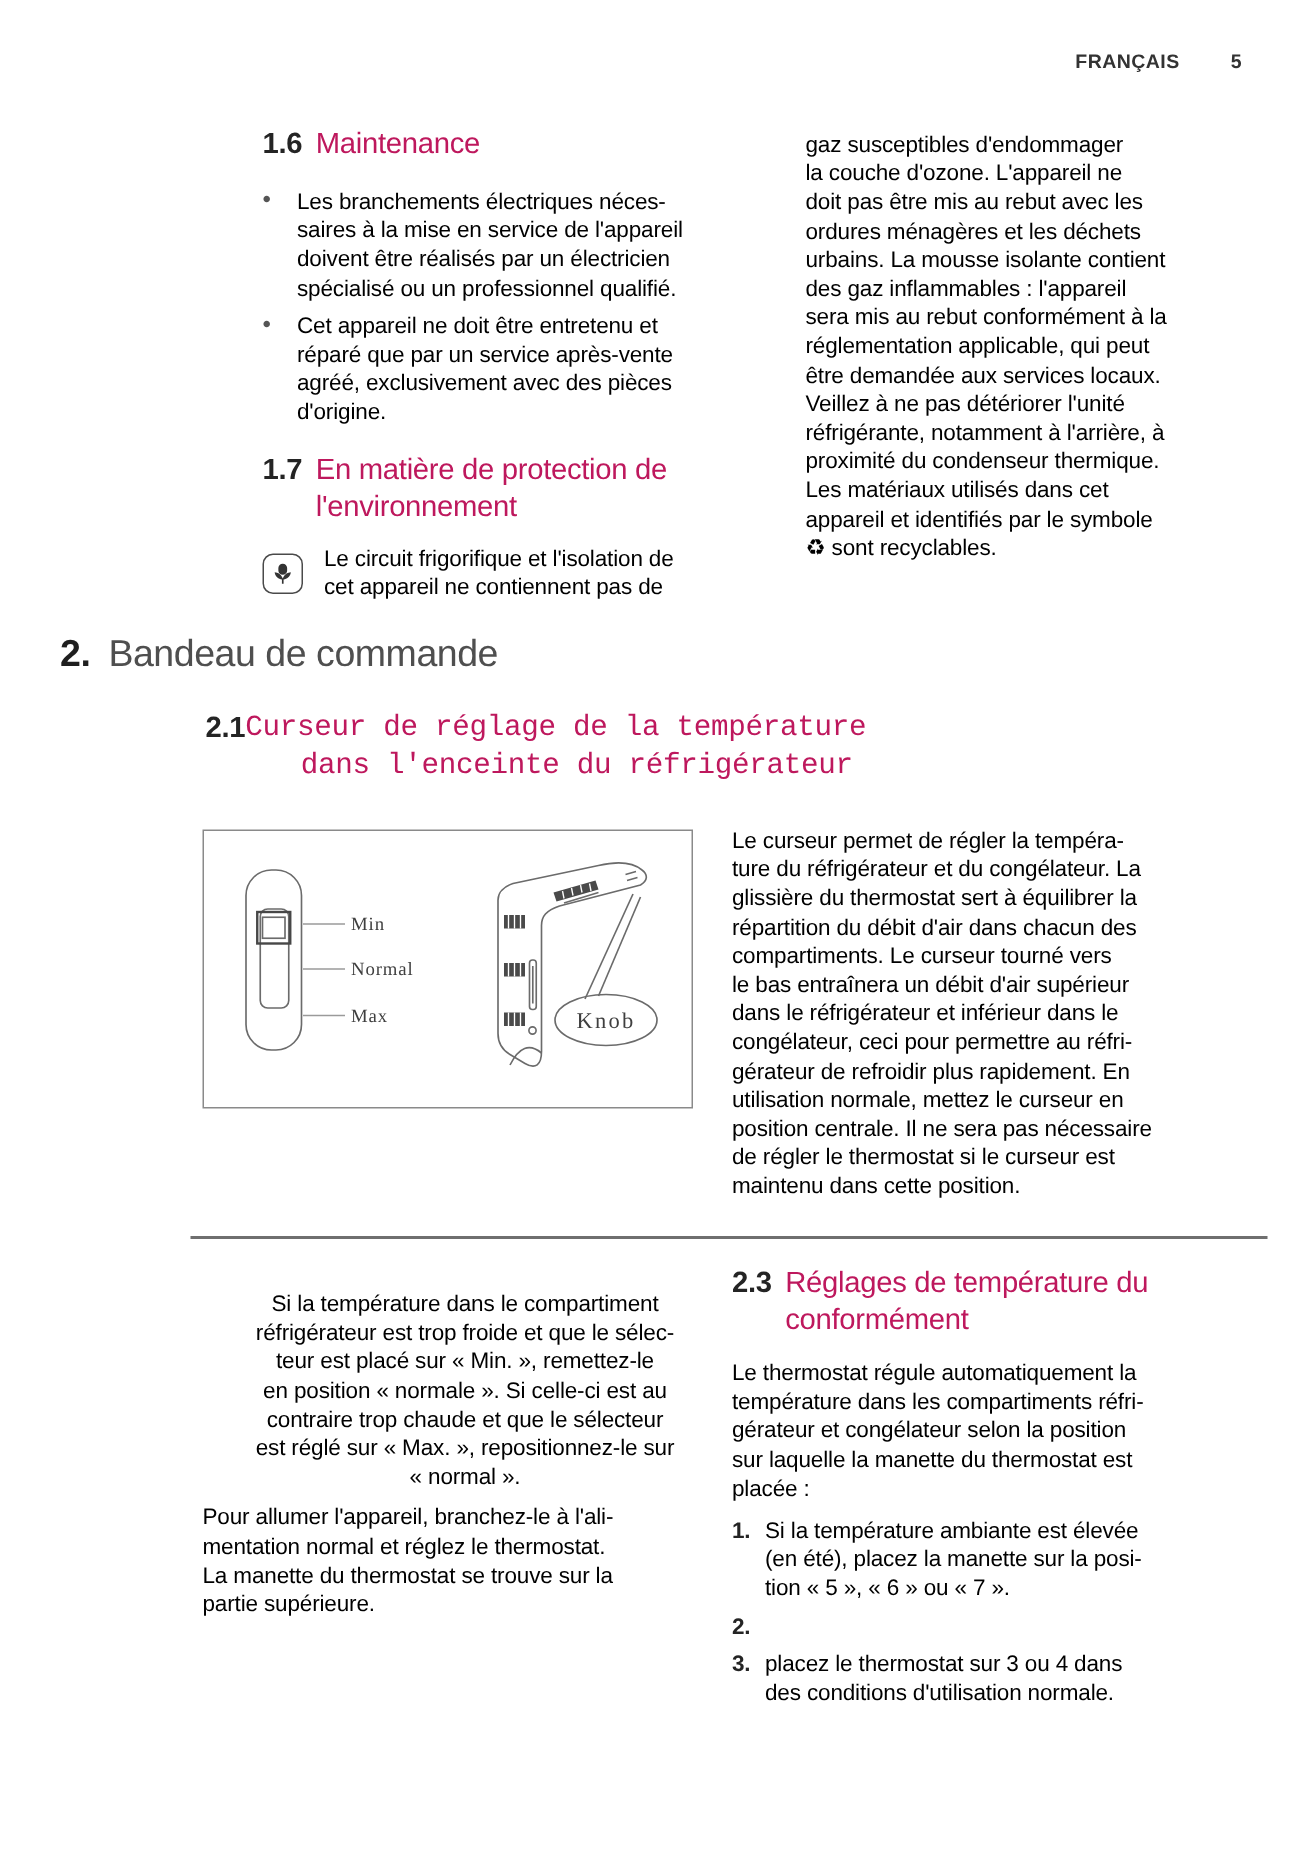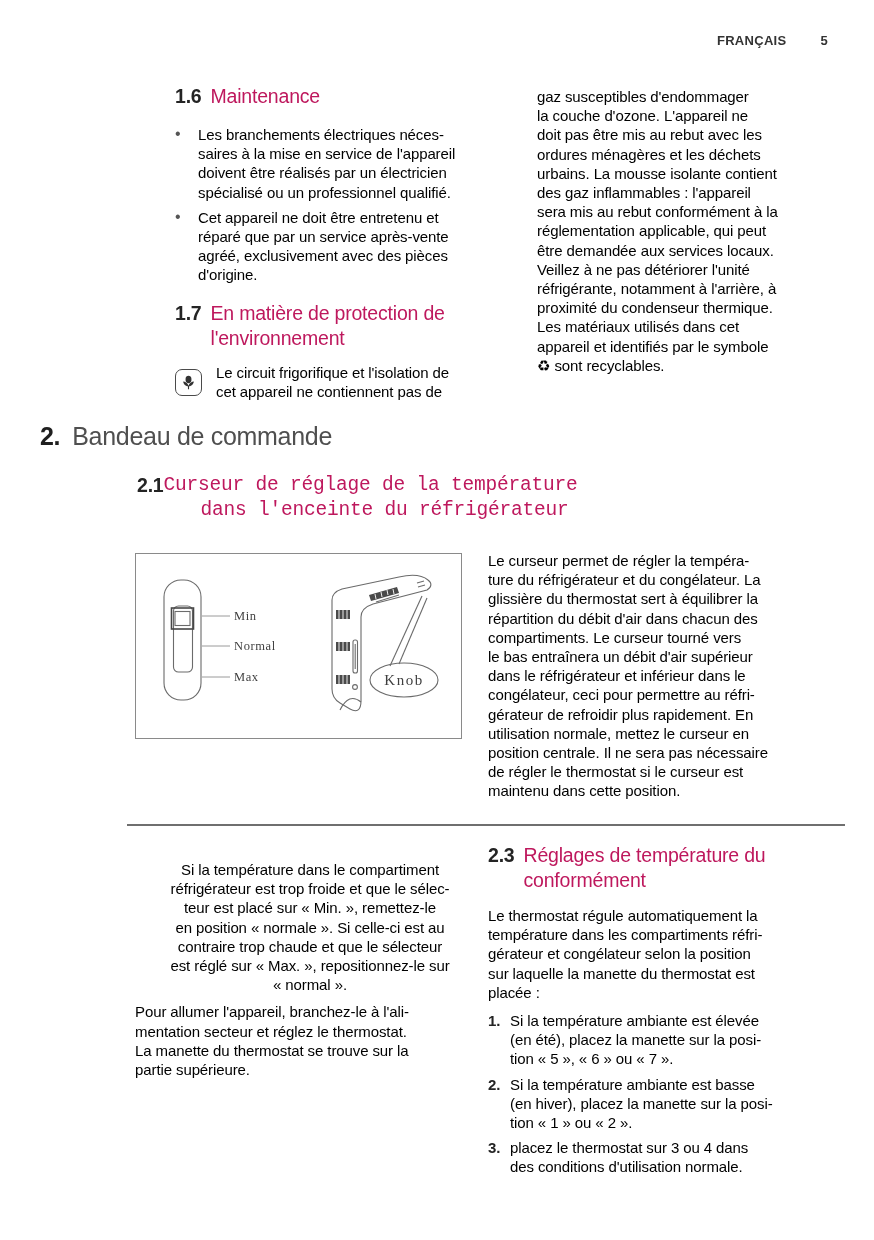--- a/index.html
+++ b/index.html
@@ -203,21 +203,21 @@
 
 <div class="abs" style="left:135px; top:843px; width:350px;">
   <div class="bt pre" style="margin-top:17px;text-align:center;">Si la température dans le compartiment
 réfrigérateur est trop froide et que le sélec-
 teur est placé sur « Min. », remettez-le
 en position « normale ». Si celle-ci est au
 contraire trop chaude et que le sélecteur
 est réglé sur « Max. », repositionnez-le sur
 « normal ».</div>
   <div class="bt pre" style="margin-top:8px;">Pour allumer l'appareil, branchez-le à l'ali-
-mentation secteur et réglez le thermostat.
+mentation normal et réglez le thermostat.
 La manette du thermostat se trouve sur la
 partie supérieure.</div>
 </div>
 
 <div class="abs" style="left:488px; top:843px; width:355px;">
   <div class="sech">
     <span class="num">2.3</span>
     <span class="ttl pre">Réglages de température du
 conformément</span>
   </div>
@@ -228,23 +228,20 @@
 placée :</div>
   <div class="olist">
     <div class="oli">
       <span class="onum bt">1.</span>
       <span class="bt pre">Si la température ambiante est élevée
 (en été), placez la manette sur la posi-
 tion « 5 », « 6 » ou « 7 ».</span>
     </div>
     <div class="oli">
       <span class="onum bt">2.</span>
-      <span class="bt pre">Si la température ambiante est basse
-(en hiver), placez la manette sur la posi-
-tion « 1 » ou « 2 ».</span>
     </div>
     <div class="oli">
       <span class="onum bt">3.</span>
       <span class="bt pre">placez le thermostat sur 3 ou 4 dans
 des conditions d'utilisation normale.</span>
     </div>
   </div>
 </div>
 
 </body></html>

